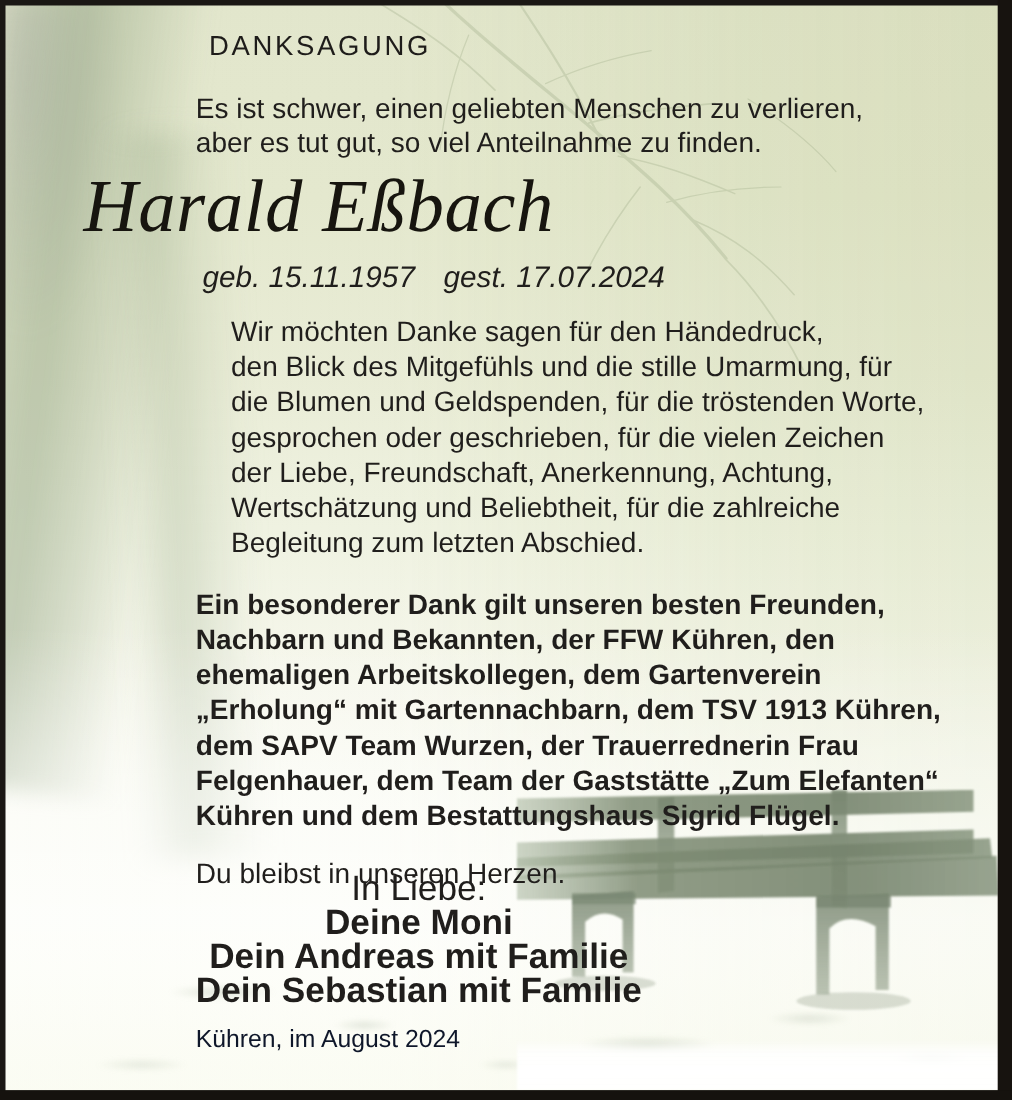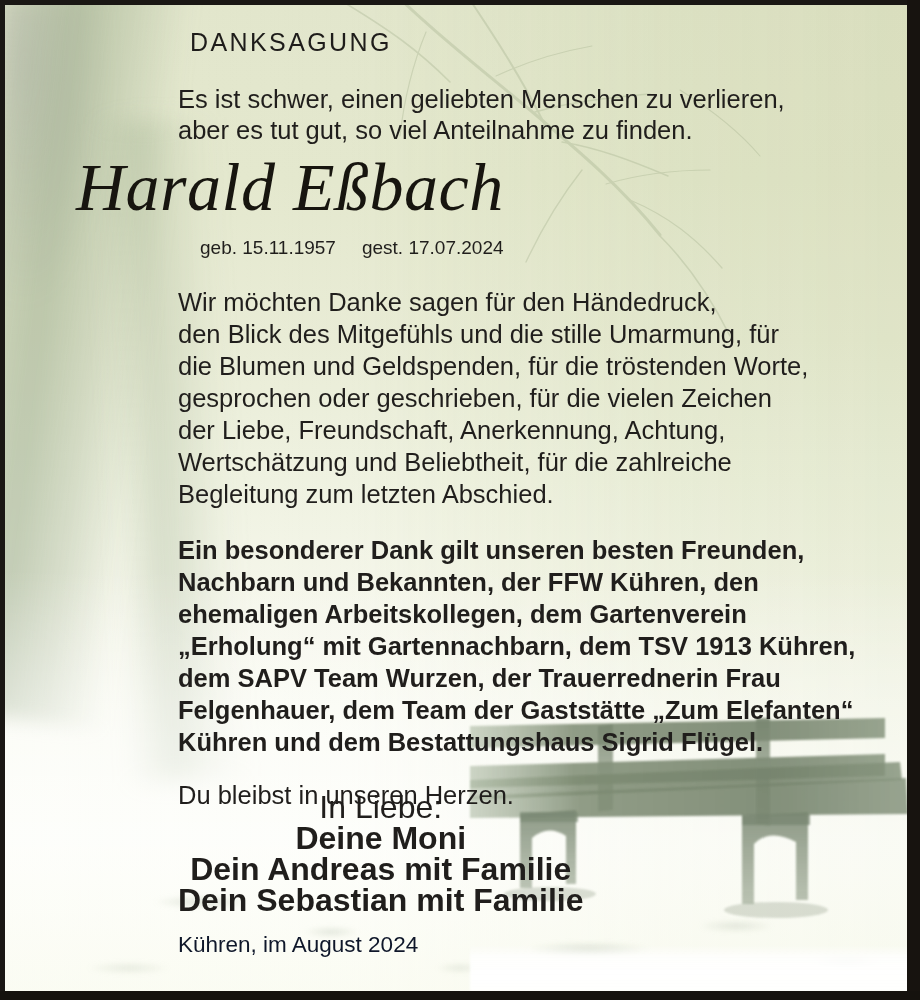--- a/index.html
+++ b/index.html
@@ -169,35 +169,36 @@
     font-family: "Liberation Serif", "DejaVu Serif", serif;
     font-style: italic;
     font-size: 68px;
     line-height: 1;
     color: #17150f;
     letter-spacing: 0.5px;
   }
 
   .dates {
     position: absolute;
-    left: 200px; top: 237px;
-    font-size: 19px;
-    color: #201e1c;
+    left: 184px; top: 237px;
+    font-size: 27px;
+    color: #201e1c;
+    font-style: italic;
   }
   .dates .gap { display: inline-block; width: 26px; }
 
   .para {
     position: absolute;
     left: 178px;
     font-size: 25.5px;
     line-height: 32px;
     color: #201e1c;
     white-space: pre-line;
   }
-  .para-1 { top: 286px; }
+  .para-1 { top: 286px; margin-left: 32px; }
   .para-2 { top: 534px; font-weight: bold; }
 
   .closing {
     position: absolute;
     left: 178px; top: 747px;
     font-size: 25.5px;
     line-height: 32px;
     color: #201e1c;
     margin-top: 32px;
   }

